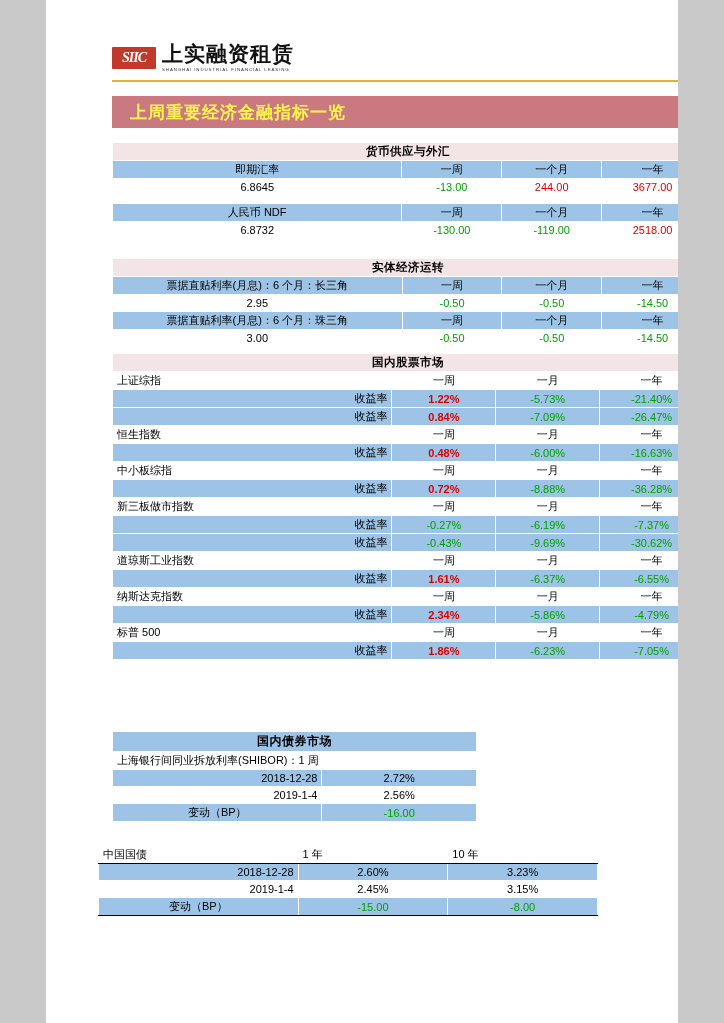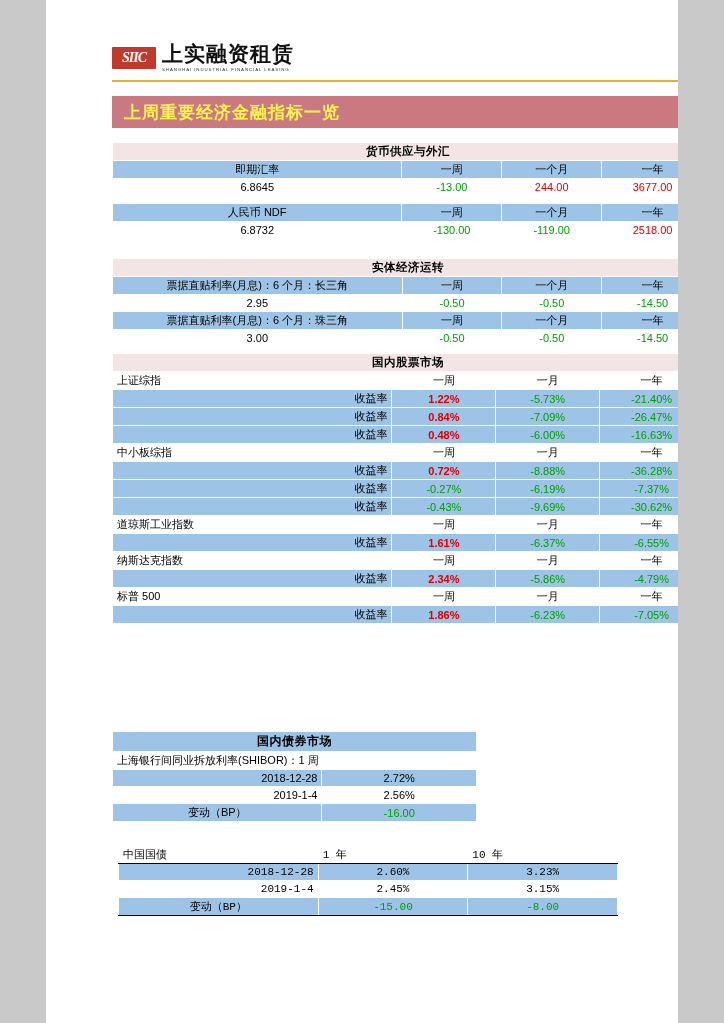--- a/index.html
+++ b/index.html
@@ -77,21 +77,21 @@
     background: #c9797f;
     display: flex;
     align-items: center;
   }
   .title-banner span {
     color: #fff54d;
     font-family: "Liberation Serif", serif;
     font-weight: bold;
     font-size: 17px;
     letter-spacing: 1px;
-    margin-left: 12px;
+    margin-left: 18px;
     text-align: right;
   }
   
   table {
     border-collapse: collapse;
     font-size: 11px;
     color: #000000;
   }
   table td {
     border: 1px solid #ffffff;
@@ -117,21 +117,21 @@
   .rgt { text-align: right; }
   .lft { text-align: left; }
   .neg { color: #00a000; }
   .pos { color: #e00000; }
   .bold { font-weight: bold; }
   
   .blk-money { position: absolute; left: 66px; top: 142px; width: 592px; }
   .blk-real  { position: absolute; left: 66px; top: 258px; width: 592px; }
   .blk-stock { position: absolute; left: 66px; top: 353px; width: 592px; }
   .blk-bond  { position: absolute; left: 66px; top: 731px; width: 380px; }
-  .blk-gov   { position: absolute; left: 72px; top: 845px; width: 500px; font-family: Liberation Mono, monospace; }
+  .blk-gov   { position: absolute; left: 52px; top: 845px; width: 500px; }
 
   .blk-money table, .blk-real table, .blk-stock table { width: 592px; }
 
   
   .col-name  { width: 290px; }
   .col-v1    { width: 100px; }
   .col-v2    { width: 100px; }
   .col-v3    { width: 102px; }
 
   .spacer-row td { border: none; height: 8px; background: #ffffff; }
@@ -282,39 +282,51 @@
       </tr>
 
       <tr>
         <td class="blue rgt">收益率</td>
         <td class="blue ctr pos bold">0.84%</td>
         <td class="blue ctr neg">-7.09%</td>
         <td class="blue ctr neg">-26.47%</td>
       </tr>
 
       <tr>
+        <td class="white lft">恒生指数</td>
+        <td class="white ctr">一周</td>
+        <td class="white ctr">一月</td>
+        <td class="white ctr">一年</td>
+      </tr>
+      <tr>
         <td class="blue rgt">收益率</td>
         <td class="blue ctr pos bold">0.48%</td>
         <td class="blue ctr neg">-6.00%</td>
         <td class="blue ctr neg">-16.63%</td>
       </tr>
 
       <tr>
         <td class="white lft">中小板综指</td>
         <td class="white ctr">一周</td>
         <td class="white ctr">一月</td>
         <td class="white ctr">一年</td>
       </tr>
       <tr>
         <td class="blue rgt">收益率</td>
         <td class="blue ctr pos bold">0.72%</td>
         <td class="blue ctr neg">-8.88%</td>
         <td class="blue ctr neg">-36.28%</td>
       </tr>
 
+      <tr>
+        <td class="white lft">新三板做市指数</td>
+        <td class="white ctr">一周</td>
+        <td class="white ctr">一月</td>
+        <td class="white ctr">一年</td>
+      </tr>
       <tr>
         <td class="blue rgt">收益率</td>
         <td class="blue ctr neg">-0.27%</td>
         <td class="blue ctr neg">-6.19%</td>
         <td class="blue ctr neg">-7.37%</td>
       </tr>
 
       <tr>
         <td class="blue rgt">收益率</td>
         <td class="blue ctr neg">-0.43%</td>

